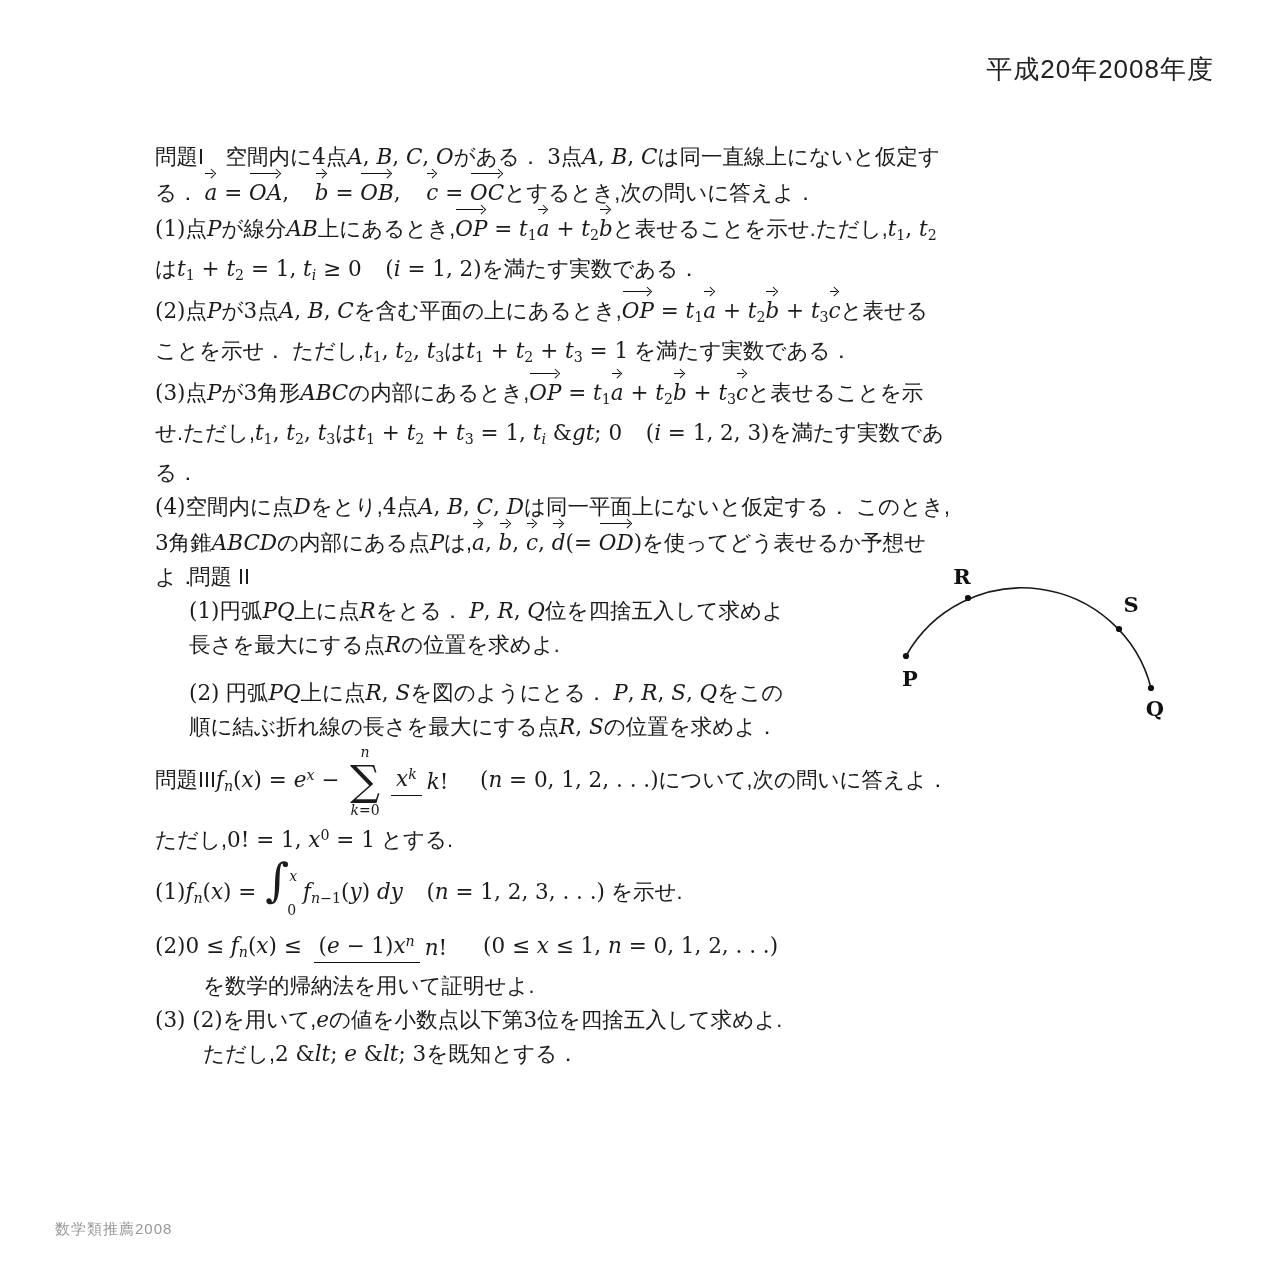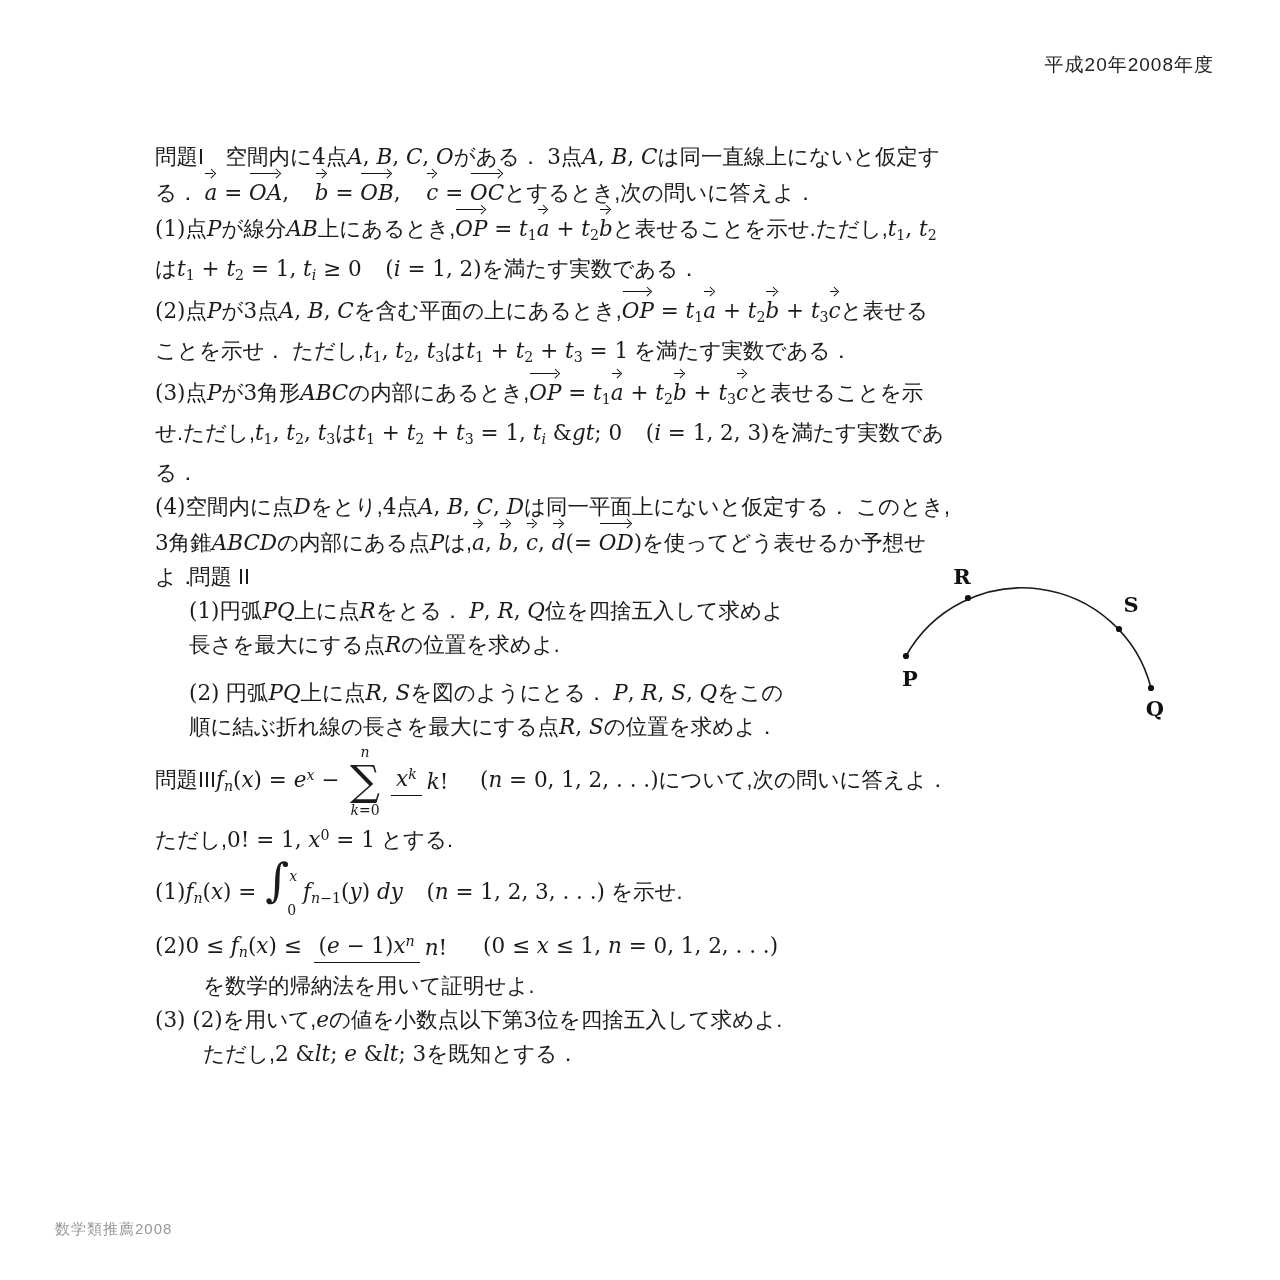--- a/index.html
+++ b/index.html
@@ -2,21 +2,21 @@
 <html><head>
 <meta charset="utf-8">
 <style>
   html,body { margin:0; padding:0; }
   body {
     width:1280px; height:1280px; background:#ffffff; position:relative;
     font-family:"Liberation Sans","DejaVu Sans",sans-serif;
     color:#1b1b1b; overflow:hidden;
   }
   .abs { position:absolute; }
-  #header { top:52px; right:66px; font-size:19px; letter-spacing:1px; color:#222; }
+  #header { top:52px; right:66px; font-size:26px; letter-spacing:1px; color:#222; }
   #footer { left:55px; top:1220px; font-size:15px; color:#979797; letter-spacing:1px;text-align:right; }
 
   #p1   { left:155px; top:140px; width:985px; }
   #p2   { left:155px; top:560px; width:745px;margin-left:34px; }
   #fig  { left:888px; top:562px; width:292px; height:168px; }
   #p3   { left:155px; top:744px; width:985px; }
 
   .line { margin:0; font-size:21.5px; line-height:34px; }
   .line.gap { margin-top:14px; }
   .line.indent { margin-left:48px; }

